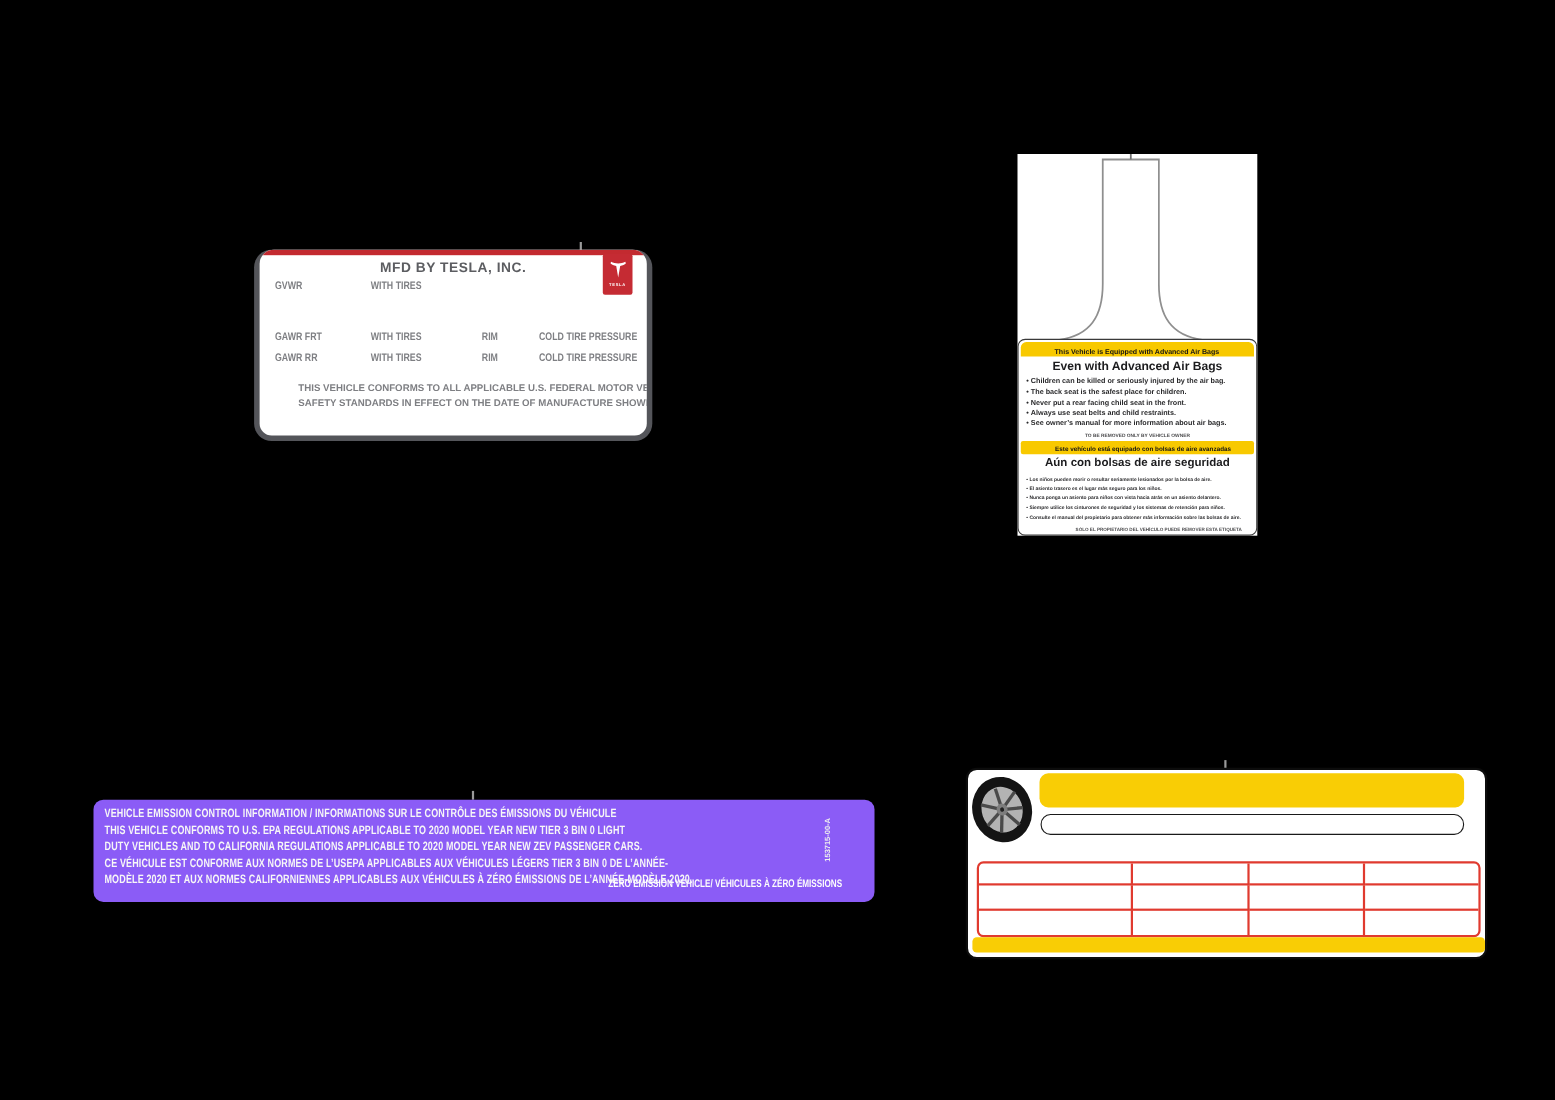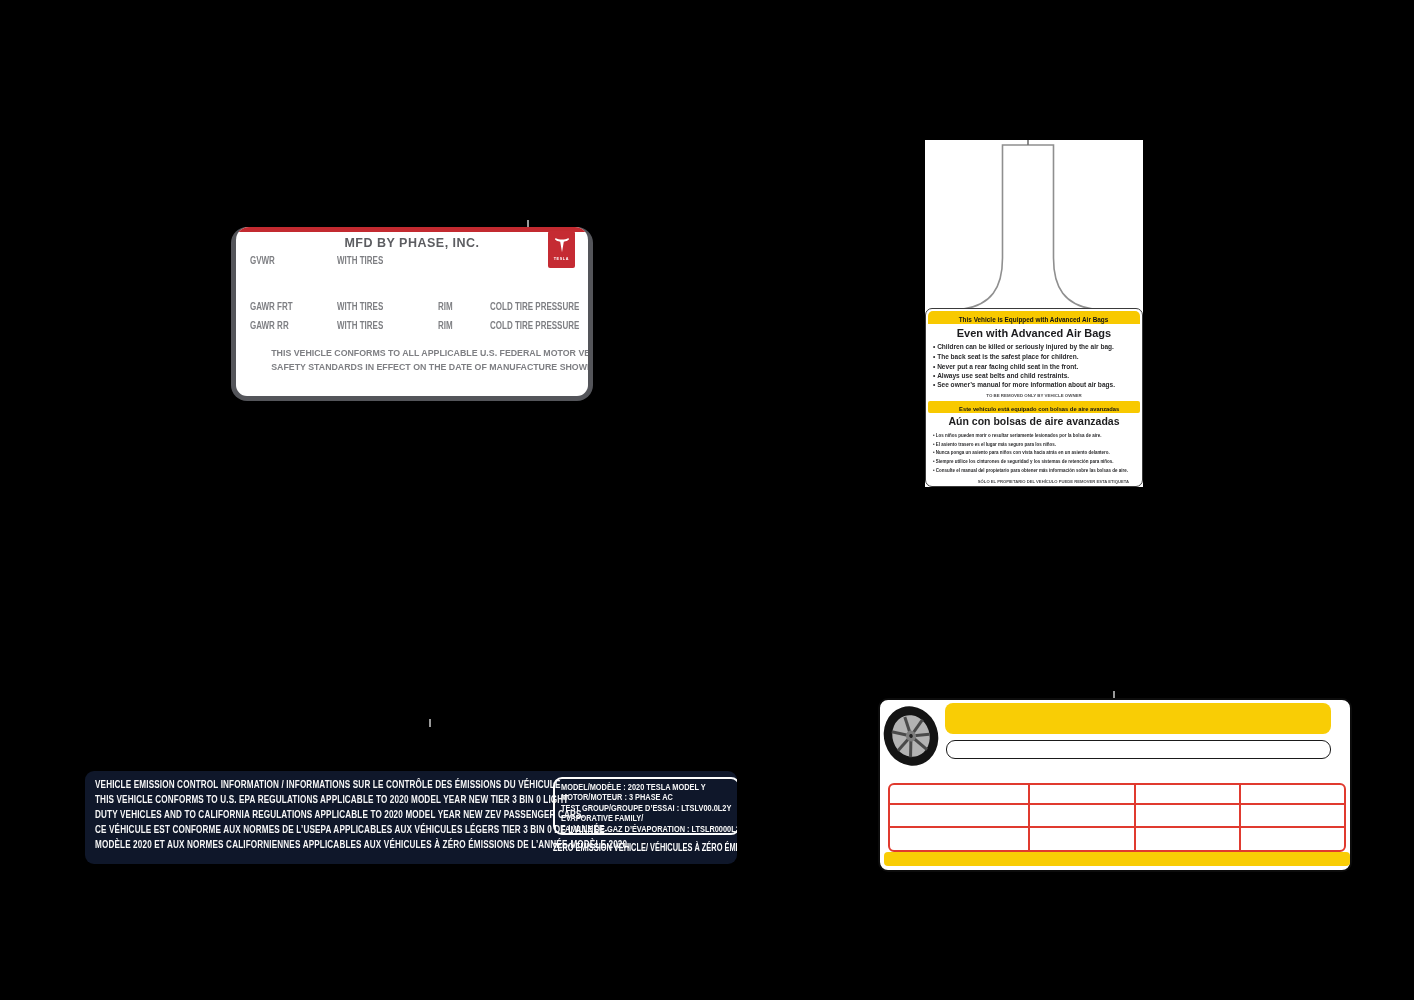--- a/index.html
+++ b/index.html
@@ -36,22 +36,22 @@
        border:1px solid #3a3a3a;border-radius:7px;overflow:hidden;}
   .yellow-band{position:absolute;left:2px;right:2px;background:#f8c900;text-align:center;}
   .band-text{font-weight:bold;color:#141414;white-space:nowrap;display:inline-block;}
   .ab-h{position:absolute;left:0;width:100%;text-align:center;font-weight:bold;color:#1c1c1e;}
   .ab-b{position:absolute;left:7px;width:140%;font-weight:bold;color:#2a2a2c;
        transform-origin:0 50%;white-space:nowrap;}
   .ab-note{position:absolute;left:0;width:100%;text-align:center;font-weight:bold;color:#4b4b4d;
        transform-origin:50% 50%;white-space:nowrap;}
 
   
-  .emi{position:absolute;left:85px;top:727px;width:652px;height:93px;background:#0f172a;
-       border-radius:9px;overflow:hidden;margin-top:44px;}
+  .emi{position:absolute;left:85px;top:727px;width:710px;height:93px;background:#8b5cf6;
+       border-radius:9px;overflow:hidden;}
   .emi-line{position:absolute;left:10px;font-size:11px;font-weight:bold;color:#f7f7f7;
        transform:scaleX(.74);transform-origin:0 50%;white-space:nowrap;letter-spacing:.2px;}
   .emi-box{position:absolute;left:468px;top:6px;width:187px;height:58px;border:2px solid #fdfdfd;
        border-radius:9px;padding:3px 5px 0 6px;}
   .emi-box-line{font-size:9px;font-weight:bold;color:#f7f7f7;line-height:10.4px;
        transform:scaleX(.82);transform-origin:0 50%;white-space:nowrap;}
   .emi-zev{position:absolute;left:468px;top:71px;font-size:10px;font-weight:bold;color:#fdfdfd;
        transform:scaleX(.74);transform-origin:0 50%;white-space:nowrap;}
   .emi-part{position:absolute;left:622px;top:32px;width:90px;text-align:center;font-size:8px;
        font-weight:bold;color:#eeeeee;transform:rotate(-90deg) scale(.85);transform-origin:50% 50%;white-space:nowrap;}
@@ -74,21 +74,21 @@
 
 <div class="stage">
 
   <div class="fold-mark" style="left:527px;top:220px;"></div>
   <div class="fold-mark" style="left:429px;top:719px;"></div>
   <div class="fold-mark" style="left:1113px;top:691px;"></div>
 
   <div class="mfd">
     <div class="mfd-inner">
       <div class="mfd-redstrip"></div>
-      <div class="mfd-title">MFD BY PHASE, INC.</div>
+      <div class="mfd-title">MFD BY TESLA, INC.</div>
 
       <div class="mfd-row" style="top:28px;">
         <span class="mfd-cell c1">GVWR</span>
         <span class="mfd-cell c2">WITH TIRES</span>
       </div>
       <div class="mfd-row" style="top:74px;">
         <span class="mfd-cell c1">GAWR FRT</span>
         <span class="mfd-cell c2">WITH TIRES</span>
         <span class="mfd-cell c3">RIM</span>
         <span class="mfd-cell c4">COLD TIRE PRESSURE</span>
@@ -128,46 +128,39 @@
       <div class="ab-b" style="top:43px;font-size:8px;transform:scale(.82);">•&nbsp;<span>The back seat is the safest place for children.</span></div>
       <div class="ab-b" style="top:53px;font-size:8px;transform:scale(.82);">•&nbsp;<span>Never put a rear facing child seat in the front.</span></div>
       <div class="ab-b" style="top:62px;font-size:8px;transform:scale(.82);">•&nbsp;<span>Always use seat belts and child restraints.</span></div>
       <div class="ab-b" style="top:71px;font-size:8px;transform:scale(.82);">•&nbsp;<span>See owner’s manual for more information about air bags.</span></div>
 
       <div class="ab-note" style="top:82px;font-size:8px;transform:scale(.55);">TO BE REMOVED ONLY BY VEHICLE OWNER</div>
 
       <div class="yellow-band" style="top:92px;height:12px;border-radius:2px;line-height:12px;">
         <span class="band-text" style="font-size:8px;transform:scale(.72);">Este vehículo está equipado con bolsas de aire avanzadas</span>
       </div>
-      <div class="ab-h" style="top:106px;font-size:10.5px;">Aún con bolsas de aire avanzadas</div>
+      <div class="ab-h" style="top:106px;font-size:10.5px;">Aún con bolsas de aire seguridad</div>
 
       <div class="ab-b" style="top:122px;font-size:8px;transform:scale(.56);width:178%;">•&nbsp;<span>Los niños pueden morir o resultar seriamente lesionados por la bolsa de aire.</span></div>
       <div class="ab-b" style="top:131px;font-size:8px;transform:scale(.56);width:178%;">•&nbsp;<span>El asiento trasero es el lugar más seguro para los niños.</span></div>
       <div class="ab-b" style="top:139px;font-size:8px;transform:scale(.56);width:178%;">•&nbsp;<span>Nunca ponga un asiento para niños con vista hacia atrás en un asiento delantero.</span></div>
       <div class="ab-b" style="top:148px;font-size:8px;transform:scale(.56);width:178%;">•&nbsp;<span>Siempre utilice los cinturones de seguridad y los sistemas de retención para niños.</span></div>
       <div class="ab-b" style="top:157px;font-size:8px;transform:scale(.56);width:178%;">•&nbsp;<span>Consulte el manual del propietario para obtener más información sobre las bolsas de aire.</span></div>
 
       <div class="ab-note" style="top:168px;font-size:8px;transform:scale(.52);">SÓLO EL PROPIETARIO DEL VEHÍCULO PUEDE REMOVER ESTA ETIQUETA</div>
     </div>
   </div>
 
   <div class="emi">
     <div class="emi-line" style="top:7px;">VEHICLE EMISSION CONTROL INFORMATION / INFORMATIONS SUR LE CONTRÔLE DES ÉMISSIONS DU VÉHICULE</div>
     <div class="emi-line" style="top:22px;">THIS VEHICLE CONFORMS TO U.S. EPA REGULATIONS APPLICABLE TO 2020 MODEL YEAR NEW TIER 3 BIN 0 LIGHT</div>
     <div class="emi-line" style="top:37px;">DUTY VEHICLES AND TO CALIFORNIA REGULATIONS APPLICABLE TO 2020 MODEL YEAR NEW ZEV PASSENGER CARS.</div>
     <div class="emi-line" style="top:52px;">CE VÉHICULE EST CONFORME AUX NORMES DE L’USEPA APPLICABLES AUX VÉHICULES LÉGERS TIER 3 BIN 0 DE L’ANNÉE-</div>
     <div class="emi-line" style="top:67px;">MODÈLE 2020 ET AUX NORMES CALIFORNIENNES APPLICABLES AUX VÉHICULES À ZÉRO ÉMISSIONS DE L’ANNÉE-MODÈLE 2020.</div>
 
-    <div class="emi-box">
-      <div class="emi-box-line">MODEL/MODÈLE :  2020 TESLA MODEL Y</div>
-      <div class="emi-box-line">MOTOR/MOTEUR :  3 PHASE AC</div>
-      <div class="emi-box-line">TEST GROUP/GROUPE D’ESSAI : LTSLV00.0L2Y</div>
-      <div class="emi-box-line">EVAPORATIVE FAMILY/</div>
-      <div class="emi-box-line">FAMILLE DE GAZ D’ÉVAPORATION : LTSLR0000L2Y</div>
-    </div>
 
     <div class="emi-zev">ZERO EMISSION VEHICLE/ VÉHICULES À ZÉRO ÉMISSIONS</div>
     <div class="emi-part">153715-00-A</div>
   </div>
 
   <div class="tire">
     <svg class="abs" style="left:2px;top:2px;" width="60" height="68" viewBox="0 0 60 68">
       <g transform="rotate(-18 29 34)">
         <ellipse cx="29" cy="34" rx="27" ry="30" fill="#141414"></ellipse>
         <ellipse cx="29" cy="34" rx="18.5" ry="21" fill="#b3b3b3"></ellipse>

